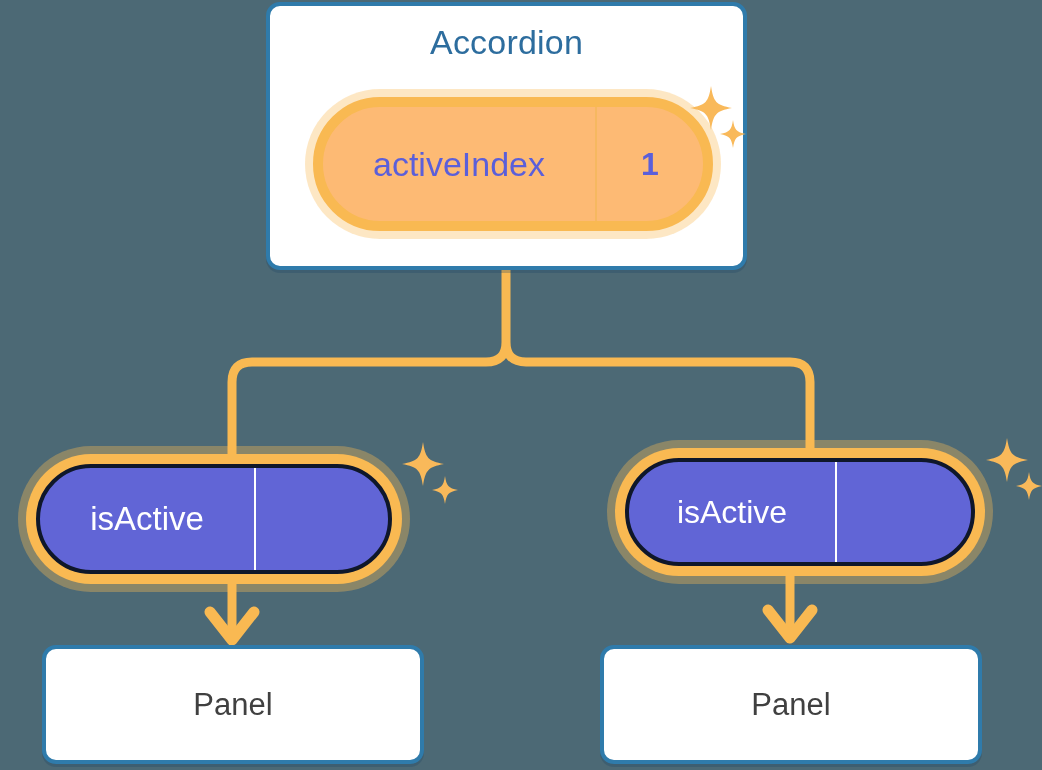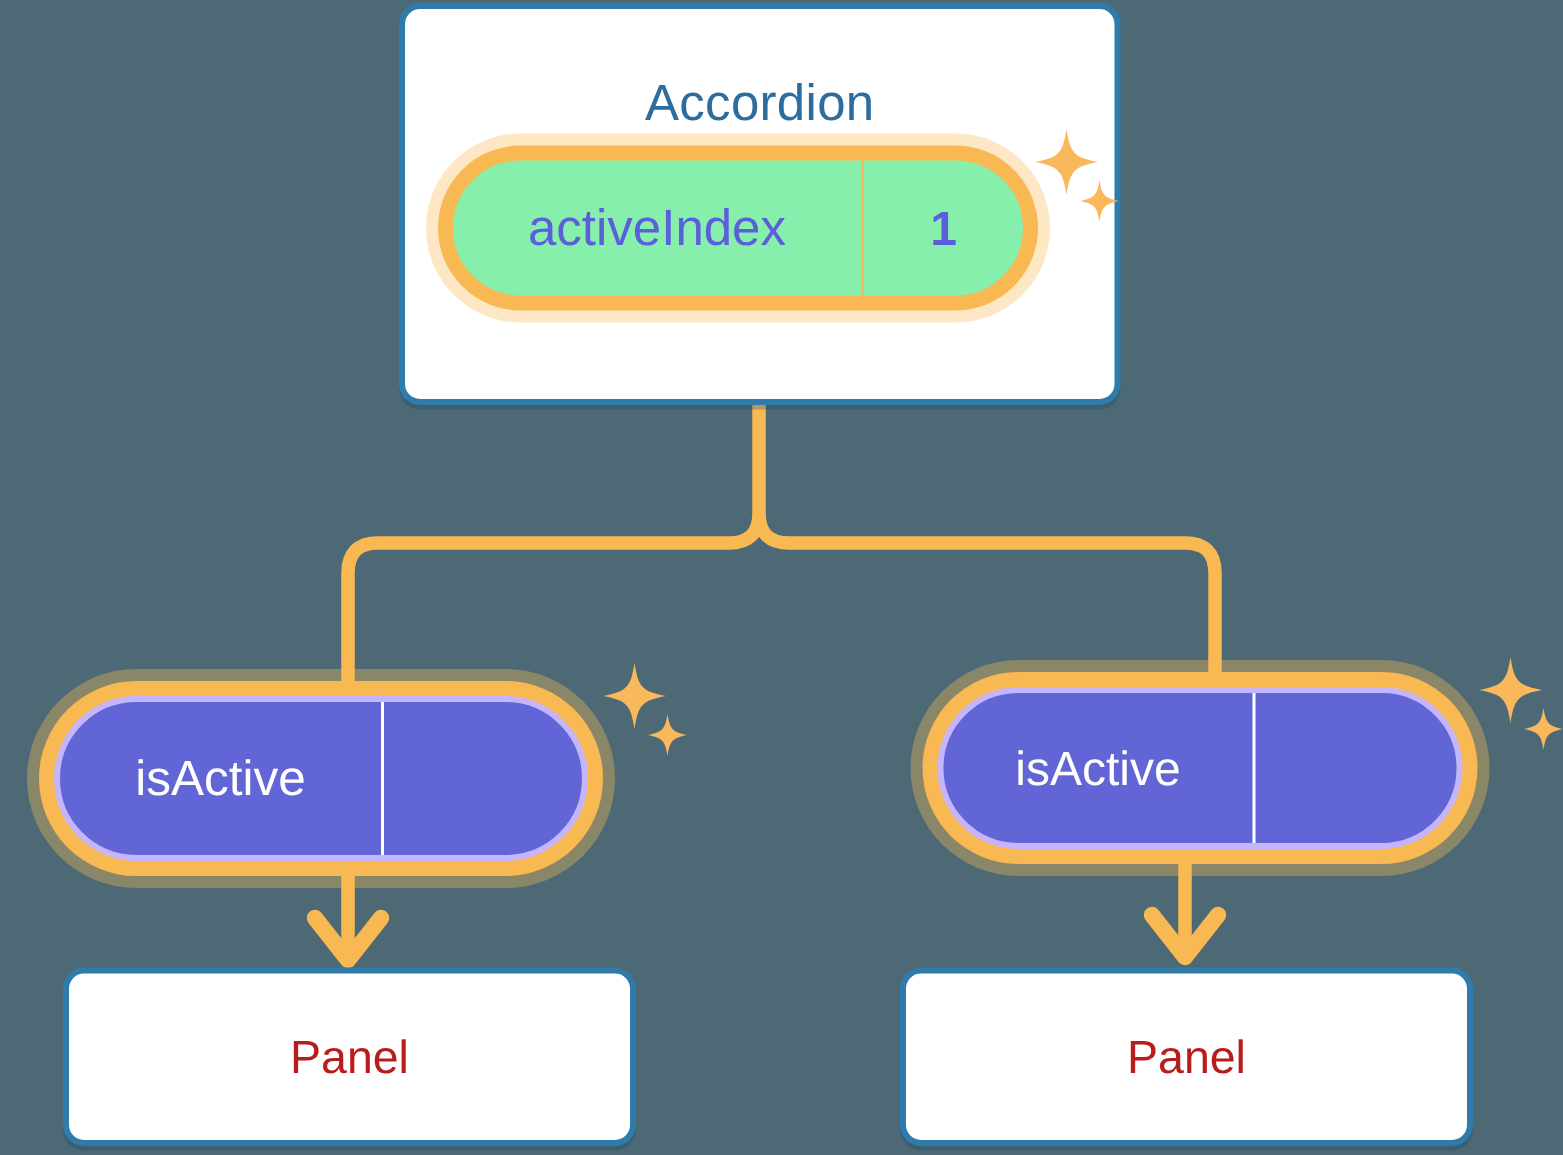--- a/index.html
+++ b/index.html
@@ -44,21 +44,21 @@
     left: 266px;
     top: 2px;
     width: 481px;
     height: 268px;
   }
 
   .card-title {
     position: absolute;
     left: 0;
     right: 0;
-    top: 44px;
+    top: 17px;
     text-align: center;
     color: #2d6d9e;
     font-size: 34px;
     letter-spacing: 0.2px;
   }
 
   .panel-card {
     width: 382px;
     height: 119px;
     top: 645px;
@@ -66,55 +66,55 @@
   #panel-left  { left: 42px; }
   #panel-right { left: 600px; }
 
   .panel-label {
     position: absolute;
     left: 0;
     right: 0;
     top: 50%;
     transform: translateY(-50%);
     text-align: center;
-    color: #b91c1c;
+    color: #404040;
     font-size: 31px;
   }
 
   
   .pill {
     position: absolute;
     display: flex;
     align-items: stretch;
     box-sizing: border-box;
     border-radius: 999px;
   }
 
   
   #pill-activeindex {
-    left: 292px;
+    left: 313px;
     top: 97px;
     width: 400px;
-    height: 110px;
-    background: #86efac;
+    height: 134px;
+    background: #fdba74;
     border: 10px solid #f9b952;
     box-shadow: 0 0 0 8px rgba(249, 185, 82, 0.34);
   }
   #pill-activeindex .pill-key,
   #pill-activeindex .pill-val {
     color: #5b5fda;
   }
   #pill-activeindex .pill-divider {
     background: #f6b860;
   }
 
   
   .pill-purple {
     background: #6165d6;
-    border: 4px solid #c4b5fd;
+    border: 4px solid #0f172a;
     box-shadow:
       0 0 0 10px #f9b952,
       0 0 0 18px rgba(249, 185, 82, 0.36);
     text-align: right;
   }
   .pill-purple .pill-key,
   .pill-purple .pill-val {
     color: #ffffff;
   }
   .pill-purple .pill-divider {

